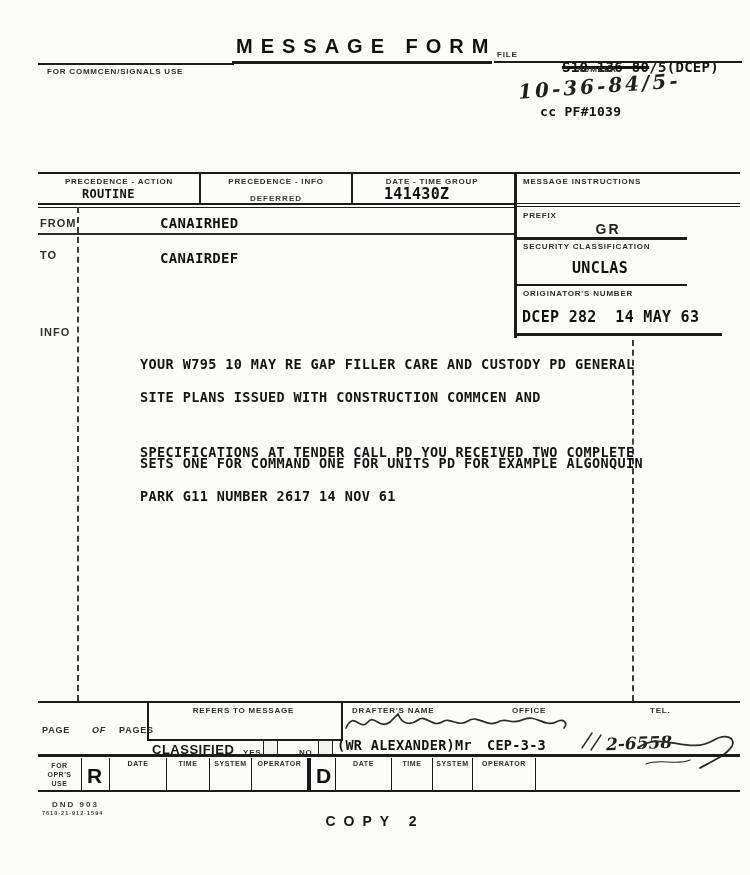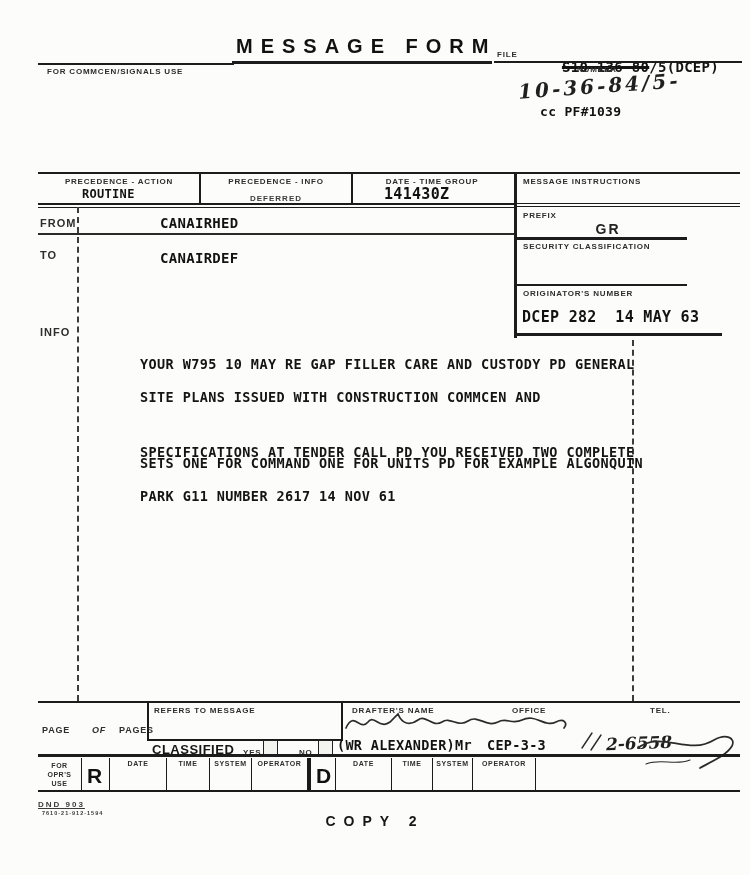--- a/index.html
+++ b/index.html
@@ -112,40 +112,41 @@
   <div class="hline" style="left:514px;top:172px;width:3px;height:166px;"></div>
   <div class="lbl" style="left:523px;top:177px;">MESSAGE INSTRUCTIONS</div>
   <div class="hline" style="left:514px;top:203px;width:226px;height:1px;"></div>
   <div class="hline" style="left:514px;top:206px;width:226px;height:1px;"></div>
 
   <div class="lbl" style="left:523px;top:211px;">PREFIX</div>
   <div class="lbl center" style="left:522px;top:221px;width:172px;font-size:14px;letter-spacing:2px;color:#222;">GR</div>
   <div class="hline" style="left:514px;top:237px;width:173px;height:3px;"></div>
 
   <div class="lbl" style="left:523px;top:242px;">SECURITY CLASSIFICATION</div>
+  <div class="typed" style="left:514px;top:259px;width:172px;text-align:center;font-size:15px;">UNCLAS</div>
   <div class="hline" style="left:514px;top:284px;width:173px;height:2px;"></div>
 
   <div class="lbl" style="left:523px;top:289px;">ORIGINATOR'S NUMBER</div>
   <div class="typed" style="left:522px;top:308px;font-size:15px;">DCEP 282  14 MAY 63</div>
   <div class="hline" style="left:514px;top:333px;width:208px;height:3px;"></div>
 
   <div class="bodyline" style="top:356px;">YOUR W795 10 MAY RE GAP FILLER CARE AND CUSTODY PD GENERAL</div>
   <div class="bodyline" style="top:389px;">SITE PLANS ISSUED WITH CONSTRUCTION COMMCEN AND</div>
   <div class="bodyline" style="top:444px;">SPECIFICATIONS AT TENDER CALL PD YOU RECEIVED TWO COMPLETE</div>
   <div class="bodyline" style="top:455px;">SETS ONE FOR COMMAND ONE FOR UNITS PD FOR EXAMPLE ALGONQUIN</div>
   <div class="bodyline" style="top:488px;">PARK G11 NUMBER 2617 14 NOV 61</div>
 
   <div class="hline" style="left:38px;top:701px;width:702px;height:2px;"></div>
 
   <div class="lbl" style="left:42px;top:725px;font-size:9px;">PAGE</div>
   <div class="lbl" style="left:92px;top:725px;font-size:9px;font-style:italic;">OF</div>
   <div class="lbl" style="left:119px;top:725px;font-size:9px;">PAGES</div>
 
   <div class="abs" style="left:147px;top:703px;width:196px;height:38px;border-left:2px solid #1a1a1a;border-right:2px solid #1a1a1a;border-bottom:2px solid #1a1a1a;box-sizing:border-box;">
-    <span class="lbl" style="position:static;display:block;padding:3px 8px 0 5px;">REFERS TO MESSAGE</span>
+    <span class="lbl" style="position:static;display:block;padding:3px 8px 0 5px;text-align:center;">REFERS TO MESSAGE</span>
   </div>
 
   <div class="abs" style="left:152px;top:742px;font:700 13px 'Liberation Sans',sans-serif;letter-spacing:.5px;color:#161616;">CLASSIFIED</div>
   <div class="lbl" style="left:243px;top:748px;">YES</div>
   <div class="checkbox" style="left:263px;top:740px;"></div>
   <div class="lbl" style="left:299px;top:748px;">NO</div>
   <div class="checkbox" style="left:318px;top:740px;"></div>
 
   <div class="lbl" style="left:352px;top:706px;">DRAFTER'S NAME</div>
   <div class="lbl" style="left:512px;top:706px;">OFFICE</div>
@@ -200,18 +201,18 @@
       <span class="colhead">TIME</span>
     </div>
     <div class="opr-cell" style="width:40px;">
       <span class="colhead">SYSTEM</span>
     </div>
     <div class="opr-cell" style="width:63px;">
       <span class="colhead">OPERATOR</span>
     </div>
   </div>
 
-  <div class="lbl" style="left:38px;top:800px;letter-spacing:2px;color:#3a3a3a;text-decoration:underline;">DND 903</div>
+  <div class="lbl" style="left:52px;top:800px;letter-spacing:2px;color:#3a3a3a;">DND 903</div>
   <div class="lbl" style="left:42px;top:810px;font-size:5.5px;letter-spacing:1px;color:#3a3a3a;">7610-21-912-1594</div>
 
   <div class="abs" style="left:0;right:0;top:813px;text-align:center;font:700 14px 'Liberation Sans',sans-serif;letter-spacing:8px;color:#161616;">COPY 2</div>
 
 </div>
 
 </body></html>

